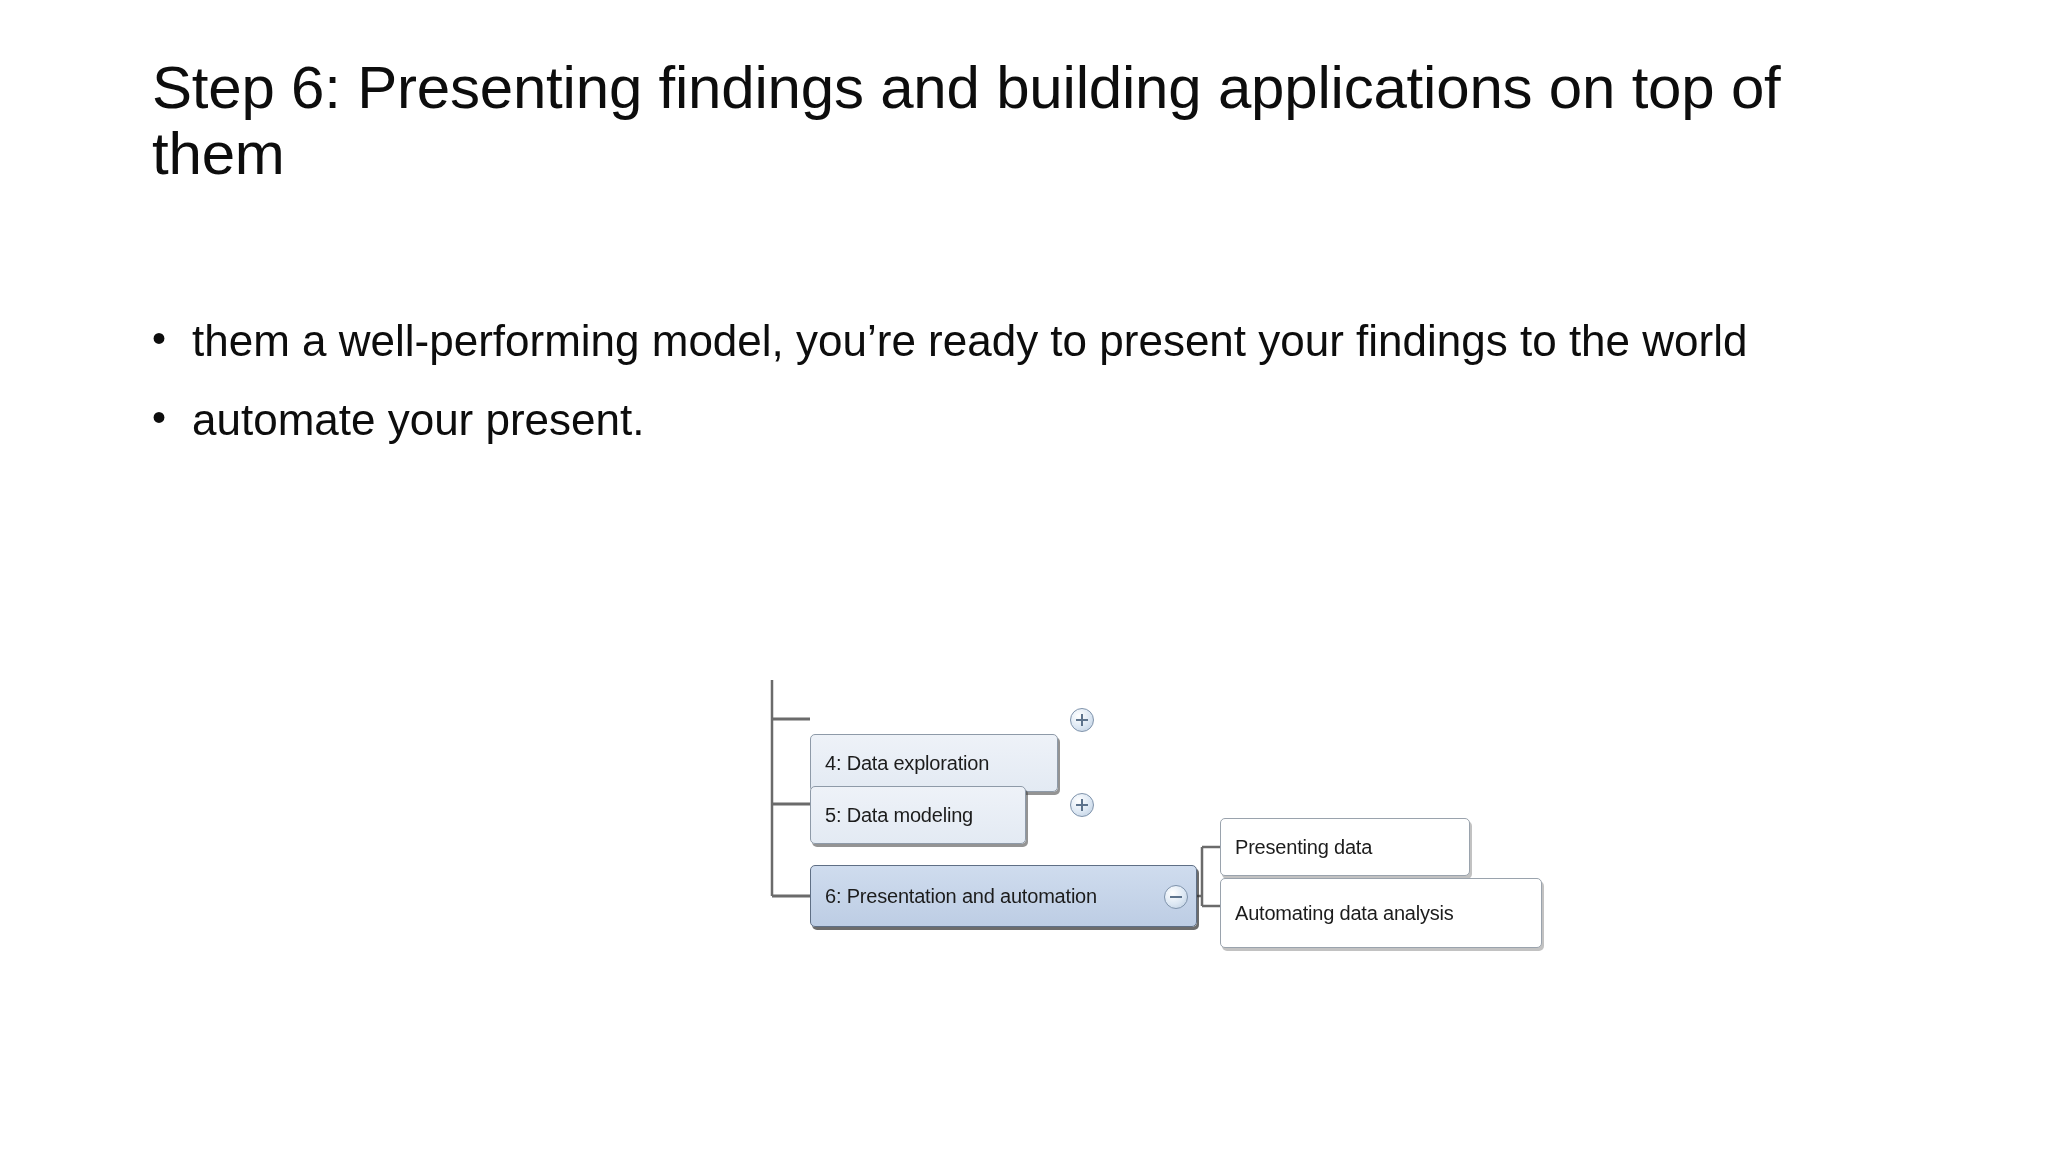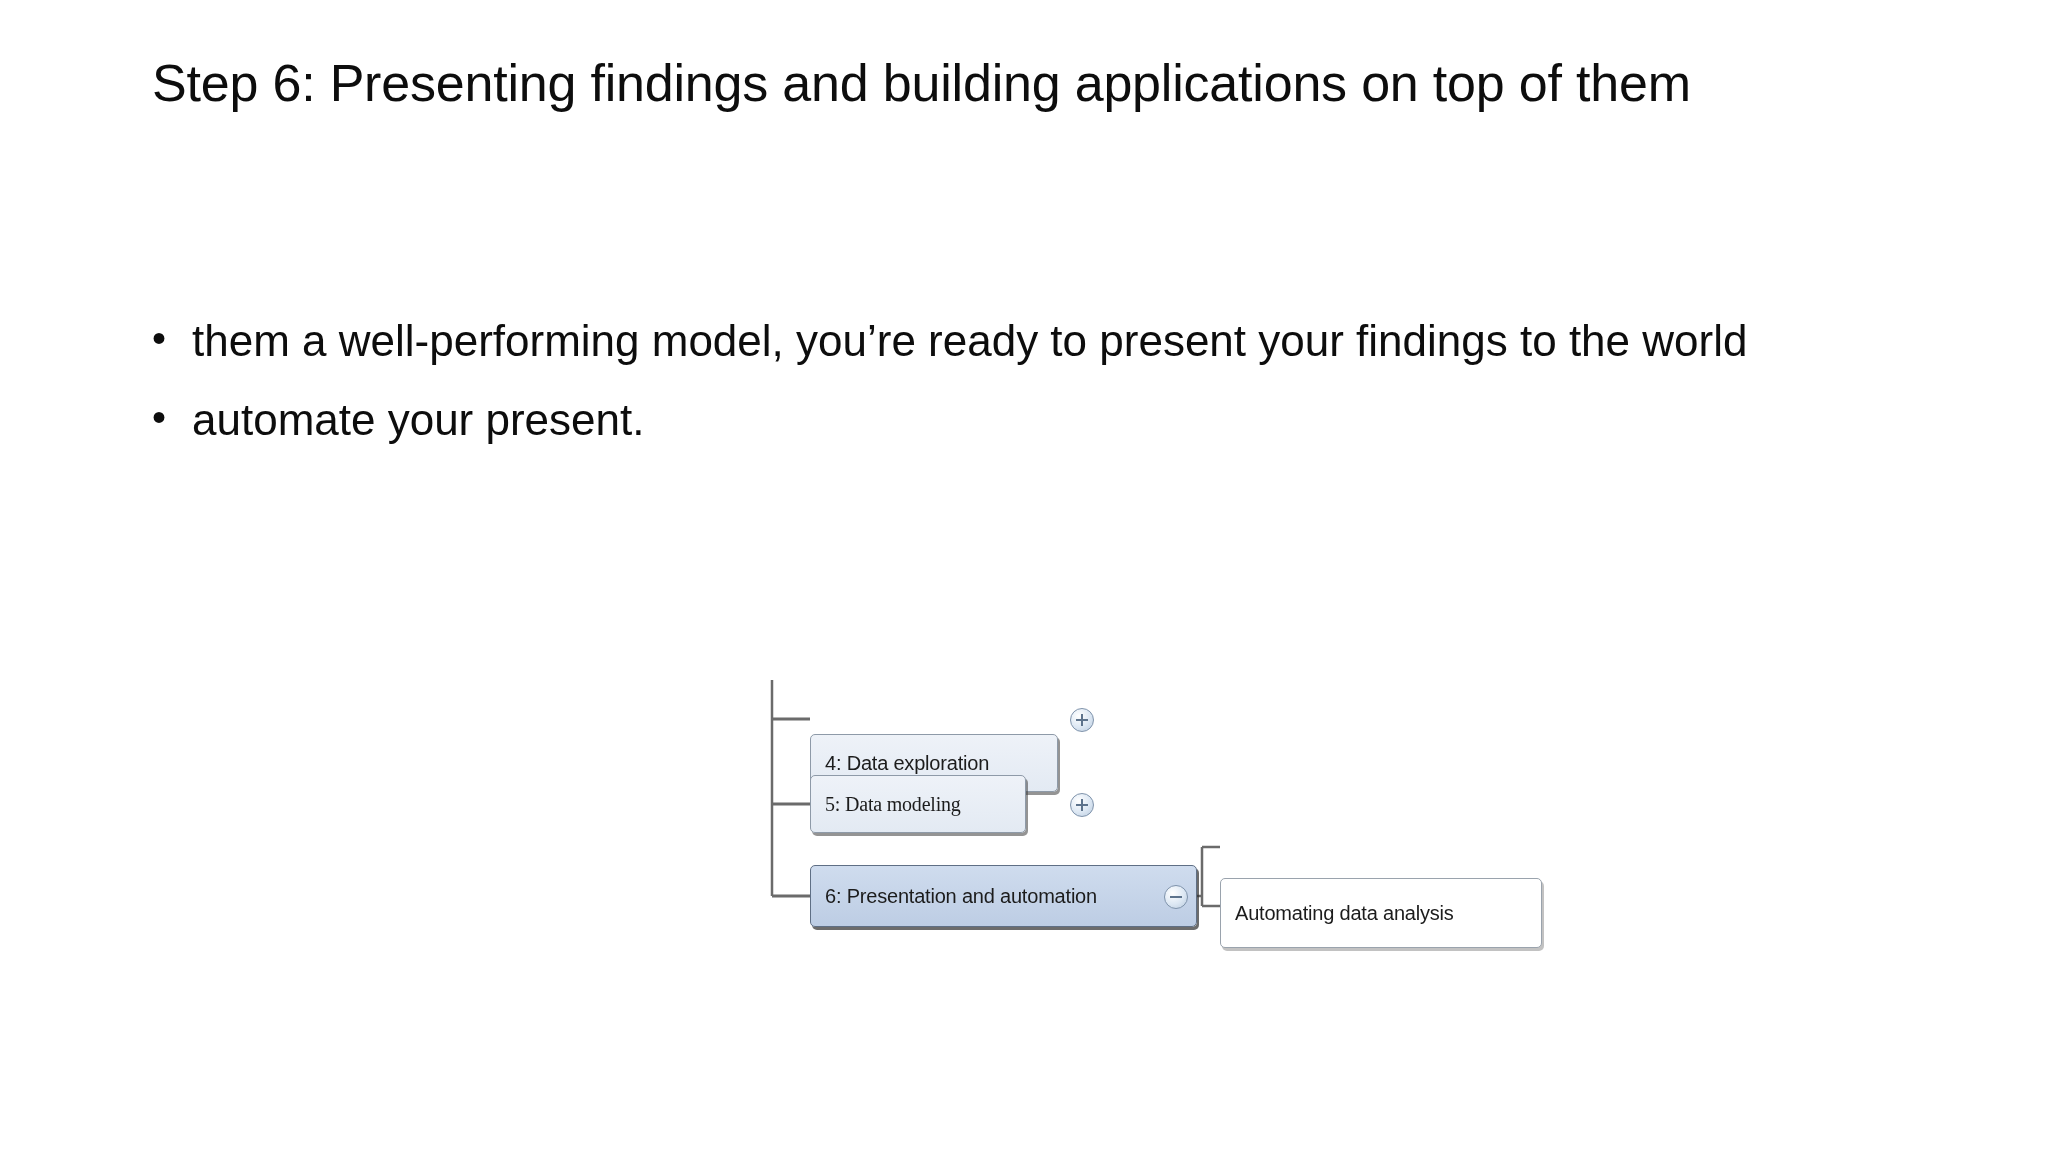--- a/index.html
+++ b/index.html
@@ -15,21 +15,21 @@
     font-family: "Liberation Sans", sans-serif;
     color: #000000;
   }
 
   
   .slide-title {
     position: absolute;
     left: 152px;
     top: 55px;
     width: 1760px;
-    font-size: 52px;
+    font-size: 60px;
     line-height: 1.10;
     font-weight: 300;
     letter-spacing: -0.2px;
     color: #0d0d0d;
     white-space: pre-line;
   }
 
   
   .body-list {
     position: absolute;
@@ -92,21 +92,21 @@
     border-color: #5f6f85;
     box-shadow: 2px 3px 0 rgba(45,45,45,0.7);
   }
   .node.leaf {
     background: #ffffff;
     border-color: #9aa3ad;
     box-shadow: 2px 3px 0 rgba(120,120,120,0.45);
   }
 
   .node-4 { left: 70px; top: 30px;  width: 248px; height: 58px; margin-top: 44px; }
-  .node-5 { left: 70px; top: 115px; width: 216px; height: 58px; font-family: Liberation Serif, serif; }
+  .node-5 { left: 70px; top: 126px; width: 216px; height: 58px; }
   .node-6 { left: 70px; top: 205px; width: 387px; height: 62px; }
   .node-presenting { left: 480px; top: 158px; width: 250px; height: 58px; }
   .node-automating { left: 480px; top: 218px; width: 322px; height: 70px; }
 
   .expander {
     position: absolute;
     width: 22px;
     height: 22px;
     border-radius: 50%;
     border: 1px solid #7f93ab;
@@ -184,18 +184,21 @@
     <span class="exp-line-v"></span>
   </div>
 
   <div class="node level1 selected node-6">
     <span>6: Presentation and automation</span>
   </div>
   <div class="expander exp-6">
     <span class="exp-line-h"></span>
   </div>
 
+  <div class="node leaf node-presenting">
+    <span>Presenting data</span>
+  </div>
 
   <div class="node leaf node-automating">
     <span>Automating data analysis</span>
   </div>
 
 </div>
 
 </body></html>

